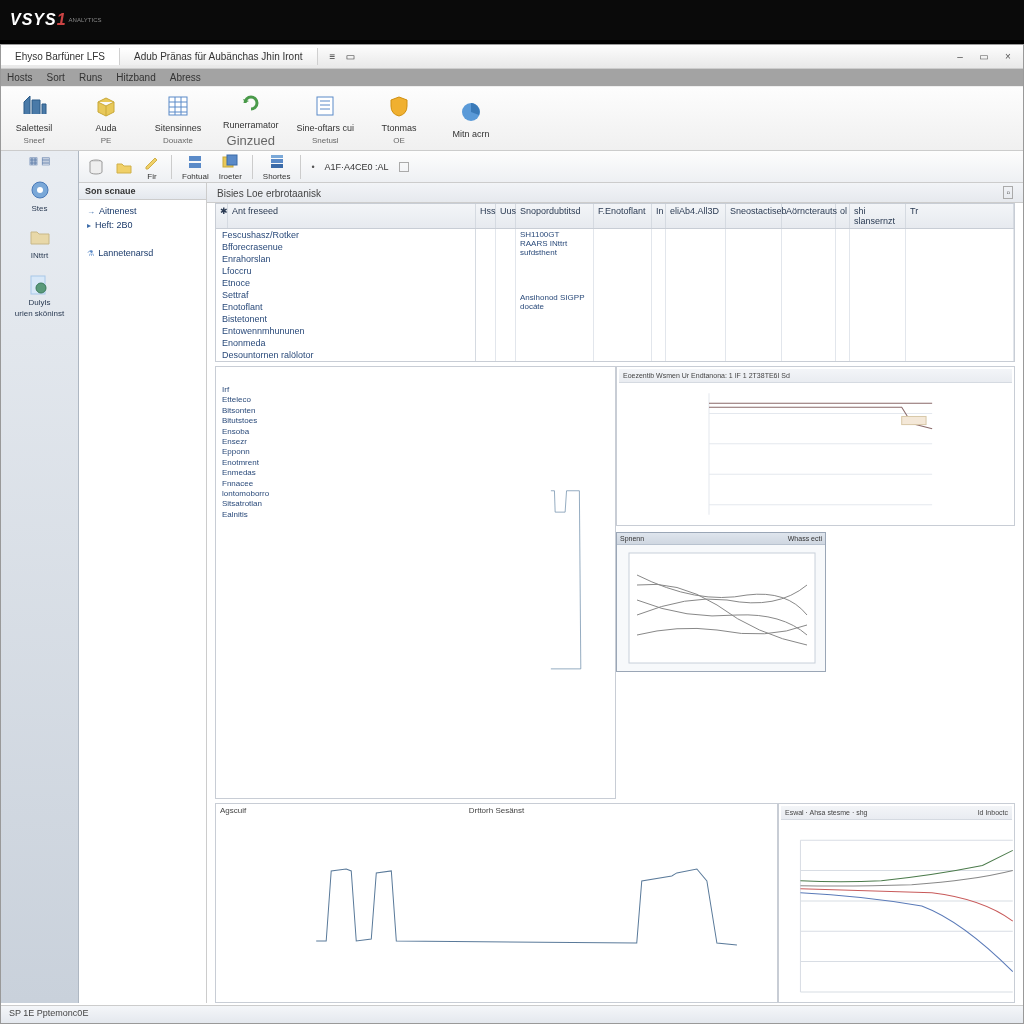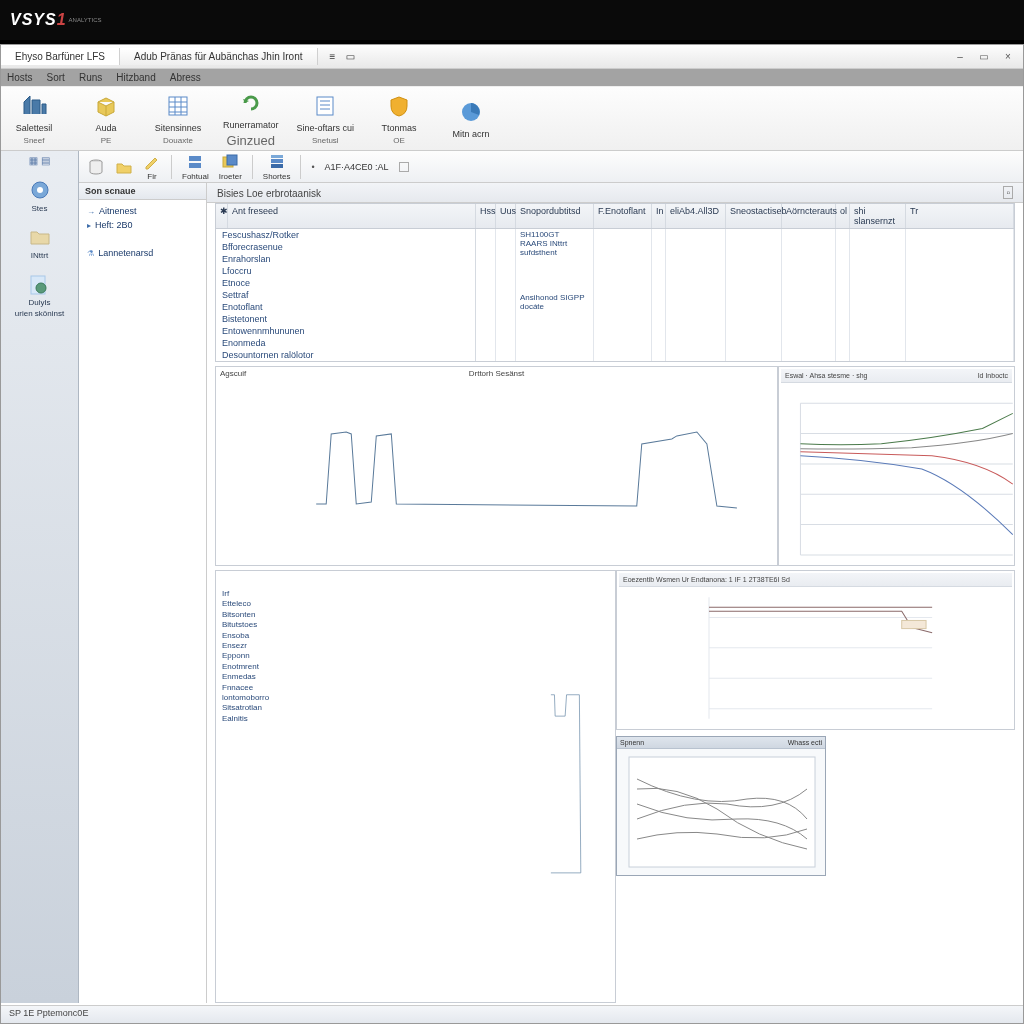--- a/index.html
+++ b/index.html
@@ -304,20 +304,75 @@
                 <div class="prop-col" style="width:60px"></div>
                 <div class="prop-col" style="width:56px"></div>
                 <div class="prop-col" style="width:54px"></div>
                 <div class="prop-col" style="width:14px"></div>
                 <div class="prop-col" style="width:56px"></div>
                 <div class="prop-col" style="flex:1"></div>
               </div>
             </div>
           </div>
 
+          <div class="chart-row" style="flex:1">
+            <div class="chart-box" style="width:563px;flex:1">
+              <div class="list-inset">
+                <div>Irf</div>
+                  <div>Etteleco</div>
+                  <div>Bitsonten</div>
+                  <div>Bitutstoes</div>
+                  <div>Ensoba</div>
+                  <div>Ensezr</div>
+                  <div>Epponn</div>
+                  <div>Enotmrent</div>
+                  <div>Enmedas</div>
+                  <div>Fnnacee</div>
+                  <div>lontomoborro</div>
+                  <div>Sitsatrotlan</div>
+                  <div>Ealnitis</div>
+              </div>
+              <svg class="plot" viewBox="0 0 560 300">
+                <path d="M470 10 L475 10 L476 40 L490 40 L492 10 L510 10 L512 260 L470 260" fill="none" stroke="#6a8aa8" stroke-width="1"></path>
+              </svg>
+            </div>
+            <div style="flex:1;display:flex;flex-direction:column">
+              <div class="chart-box" style="height:160px">
+                <div class="mini-legend">Eoezentib Wsmen Ur Endtanona: 1 IF  1 2T38TE6I Sd</div>
+                <svg class="plot" viewBox="0 0 230 140">
+                  <g stroke="#e4e8ee">
+                      <line x1="10" y1="30" x2="230" y2="30"></line>
+                      <line x1="10" y1="60" x2="230" y2="60"></line>
+                      <line x1="10" y1="90" x2="230" y2="90"></line>
+                      <line x1="10" y1="120" x2="230" y2="120"></line>
+                      <line x1="10" y1="10" x2="10" y2="130"></line>
+                    </g>
+                  <path d="M10 20 L230 20 M10 24 L200 24 L210 40 L230 45" fill="none" stroke="#8a6a6a" stroke-width="1"></path>
+                  <rect x="200" y="33" width="24" height="8" fill="#f4e8d8" stroke="#d8c8a8"></rect>
+                </svg>
+              </div>
+              <div style="flex:1;display:flex;align-items:flex-start;justify-content:flex-start;padding:6px 0 0 0">
+                <div class="thumbnail-box">
+                  <div class="thumb-head">
+                      <span>Spnenn</span>
+                      <span>Whass ecti</span>
+                    </div>
+                  <svg width="210" height="126">
+                    <rect x="12" y="8" width="186" height="110" fill="#fff" stroke="#c8d0da"></rect>
+                    <path d="M20 40 Q60 35 100 60 Q140 90 190 100" fill="none" stroke="#888"></path>
+                    <path d="M20 70 Q70 50 110 55 Q160 65 190 40" fill="none" stroke="#888"></path>
+                    <path d="M20 90 Q60 80 100 85 Q150 95 190 80" fill="none" stroke="#888"></path>
+                    <path d="M20 30 Q80 60 130 50 Q170 45 190 70" fill="none" stroke="#888"></path>
+                    <path d="M20 55 Q70 75 120 70 Q165 68 190 90" fill="none" stroke="#888"></path>
+                  </svg>
+                </div>
+              </div>
+            </div>
+          </div>
+
           <div class="chart-row">
             <div class="chart-box" style="width:563px;height:200px">
               <div style="position:absolute;top:2px;left:4px;font-size:8px;color:#444">Agscuif</div>
               <div class="chart-title">Drttorh Sesänst</div>
               <svg class="plot" viewBox="0 0 560 180">
                 <path d="M100 120 L110 120 L115 50 L130 48 L135 50 L140 120 L155 118 L160 52 L175 50 L180 120 L420 122 L425 60 L455 55 L460 52 L480 48 L490 60 L500 122 L520 124" fill="none" stroke="#5a7a9a" stroke-width="1"></path>
               </svg>
             </div>
             <div class="chart-box" style="flex:1;height:200px">
               <div class="mini-legend">
@@ -334,75 +389,20 @@
                     <line x1="20" y1="170" x2="230" y2="170"></line>
                   <line x1="20" y1="20" x2="20" y2="170"></line>
                 </g>
                 <path d="M20 60 Q60 62 100 60 Q150 55 200 45 L230 30" fill="none" stroke="#4a7a4a" stroke-width="1"></path>
                 <path d="M20 72 Q80 75 140 85 Q180 100 230 150" fill="none" stroke="#5a7ab8" stroke-width="1"></path>
                 <path d="M20 68 Q90 70 150 72 Q200 78 230 100" fill="none" stroke="#c85a5a" stroke-width="1"></path>
                 <path d="M20 65 Q70 66 130 64 Q190 60 230 50" fill="none" stroke="#888" stroke-width="1"></path>
               </svg>
             </div>
           </div>
-
-          <div class="chart-row" style="flex:1">
-            <div class="chart-box" style="width:563px;flex:1">
-              <div class="list-inset">
-                <div>Irf</div>
-                  <div>Etteleco</div>
-                  <div>Bitsonten</div>
-                  <div>Bitutstoes</div>
-                  <div>Ensoba</div>
-                  <div>Ensezr</div>
-                  <div>Epponn</div>
-                  <div>Enotmrent</div>
-                  <div>Enmedas</div>
-                  <div>Fnnacee</div>
-                  <div>lontomoborro</div>
-                  <div>Sitsatrotlan</div>
-                  <div>Ealnitis</div>
-              </div>
-              <svg class="plot" viewBox="0 0 560 300">
-                <path d="M470 10 L475 10 L476 40 L490 40 L492 10 L510 10 L512 260 L470 260" fill="none" stroke="#6a8aa8" stroke-width="1"></path>
-              </svg>
-            </div>
-            <div style="flex:1;display:flex;flex-direction:column">
-              <div class="chart-box" style="height:160px">
-                <div class="mini-legend">Eoezentib Wsmen Ur Endtanona: 1 IF  1 2T38TE6I Sd</div>
-                <svg class="plot" viewBox="0 0 230 140">
-                  <g stroke="#e4e8ee">
-                      <line x1="10" y1="30" x2="230" y2="30"></line>
-                      <line x1="10" y1="60" x2="230" y2="60"></line>
-                      <line x1="10" y1="90" x2="230" y2="90"></line>
-                      <line x1="10" y1="120" x2="230" y2="120"></line>
-                      <line x1="10" y1="10" x2="10" y2="130"></line>
-                    </g>
-                  <path d="M10 20 L230 20 M10 24 L200 24 L210 40 L230 45" fill="none" stroke="#8a6a6a" stroke-width="1"></path>
-                  <rect x="200" y="33" width="24" height="8" fill="#f4e8d8" stroke="#d8c8a8"></rect>
-                </svg>
-              </div>
-              <div style="flex:1;display:flex;align-items:flex-start;justify-content:flex-start;padding:6px 0 0 0">
-                <div class="thumbnail-box">
-                  <div class="thumb-head">
-                      <span>Spnenn</span>
-                      <span>Whass ecti</span>
-                    </div>
-                  <svg width="210" height="126">
-                    <rect x="12" y="8" width="186" height="110" fill="#fff" stroke="#c8d0da"></rect>
-                    <path d="M20 40 Q60 35 100 60 Q140 90 190 100" fill="none" stroke="#888"></path>
-                    <path d="M20 70 Q70 50 110 55 Q160 65 190 40" fill="none" stroke="#888"></path>
-                    <path d="M20 90 Q60 80 100 85 Q150 95 190 80" fill="none" stroke="#888"></path>
-                    <path d="M20 30 Q80 60 130 50 Q170 45 190 70" fill="none" stroke="#888"></path>
-                    <path d="M20 55 Q70 75 120 70 Q165 68 190 90" fill="none" stroke="#888"></path>
-                  </svg>
-                </div>
-              </div>
-            </div>
-          </div>
         </div>
       </div>
     </div>
   </div>
 
   <div class="statusbar">
     <span>SP  1E Pptemonc0E</span>
   </div>
 </div>
 

